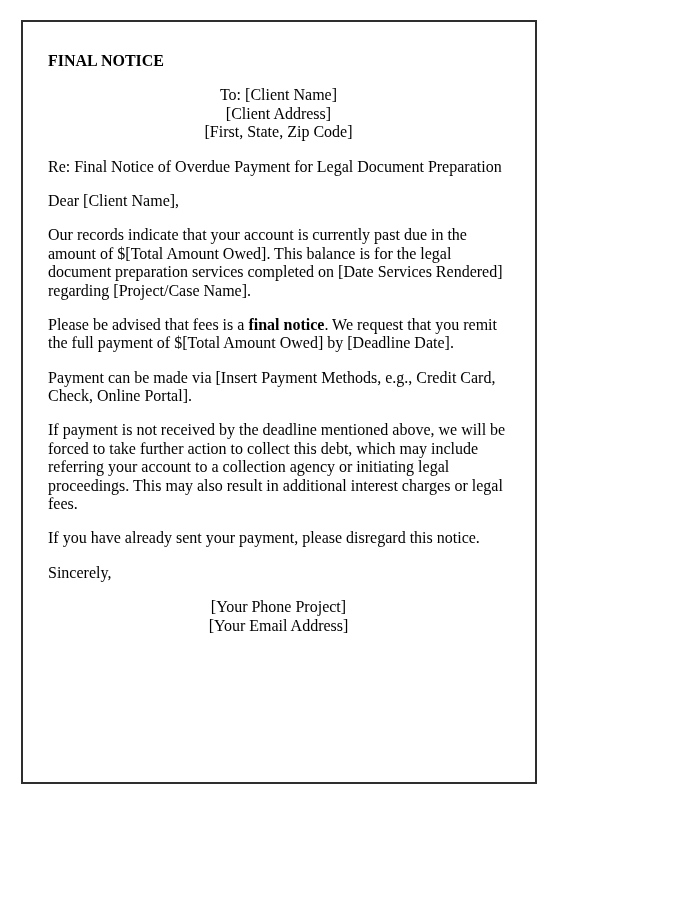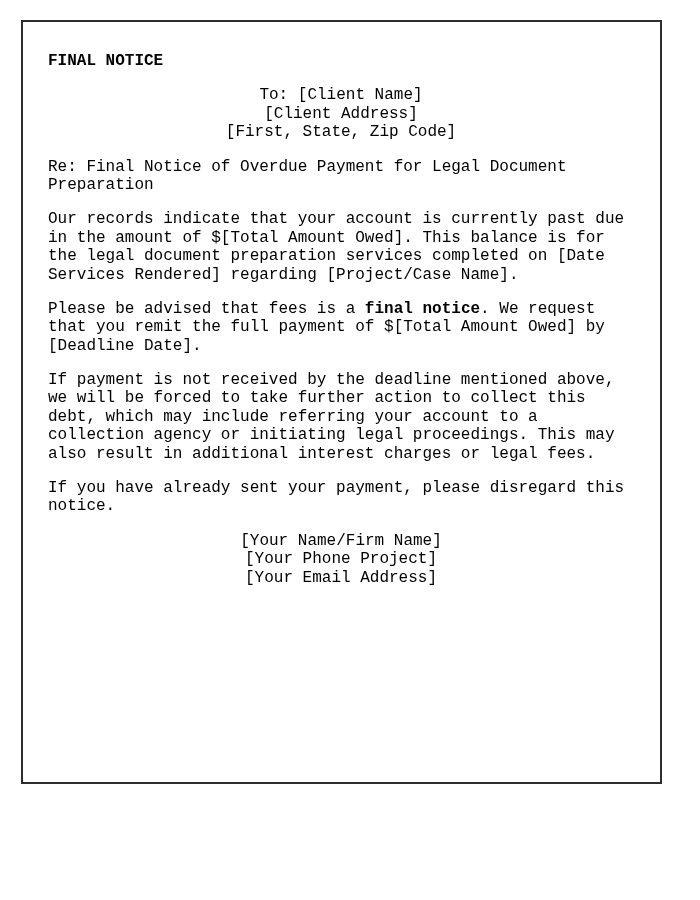--- a/index.html
+++ b/index.html
@@ -13,28 +13,27 @@
     position: relative;
     font-family: "Liberation Serif", "DejaVu Serif", serif;
     font-size: 16px;
     line-height: 1.15;
     color: #000000;
   }
   .letter-page {
     position: absolute;
     left: 21px;
     top: 20px;
-    width: 641px;
+    width: 516px;
     height: 764px;
     box-sizing: border-box;
     border: 2px solid #2e2e2e;
     background: #ffffff;
     padding: 22px 26px 24px 25px;
     overflow: hidden;
-    font-family: Liberation Mono, monospace;
   }
   .letter-page p {
     margin: 16px 0;
   }
   .letter-page p.first {
     margin-top: 8px;
   }
   .heading {
     font-weight: bold;
   }
@@ -55,33 +54,35 @@
 
 
   <p>
     <span class="block-line">To: [Client Name]</span>
     <span class="block-line">[Client Address]</span>
     <span class="block-line">[First, State, Zip Code]</span>
   </p>
 
   <p>Re: Final Notice of Overdue Payment for Legal Document Preparation</p>
 
+  <p>Dear [Client Name],</p>
 
   <p>Our records indicate that your account is currently past due in the amount of $[Total Amount Owed]. This balance is for the legal document preparation services completed on [Date Services Rendered] regarding [Project/Case Name].</p>
 
 
   <p>
     <span>Please be advised that fees is a </span><span class="bold-inline">final notice</span><span>. We request that you remit the full payment of $[Total Amount Owed] by [Deadline Date].</span>
   </p>
 
+  <p>Payment can be made via [Insert Payment Methods, e.g., Credit Card, Check, Online Portal].</p>
 
   <p>If payment is not received by the deadline mentioned above, we will be forced to take further action to collect this debt, which may include referring your account to a collection agency or initiating legal proceedings. This may also result in additional interest charges or legal fees.</p>
 
   <p>If you have already sent your payment, please disregard this notice.</p>
 
+  <p>Sincerely,</p>
 
   <p>
-    <span class="block-line">[Your Name/Firm Name]</span>
     <span class="block-line">[Your Phone Project]</span>
     <span class="block-line">[Your Email Address]</span>
   </p>
 
 </div>
 
 </body></html>

